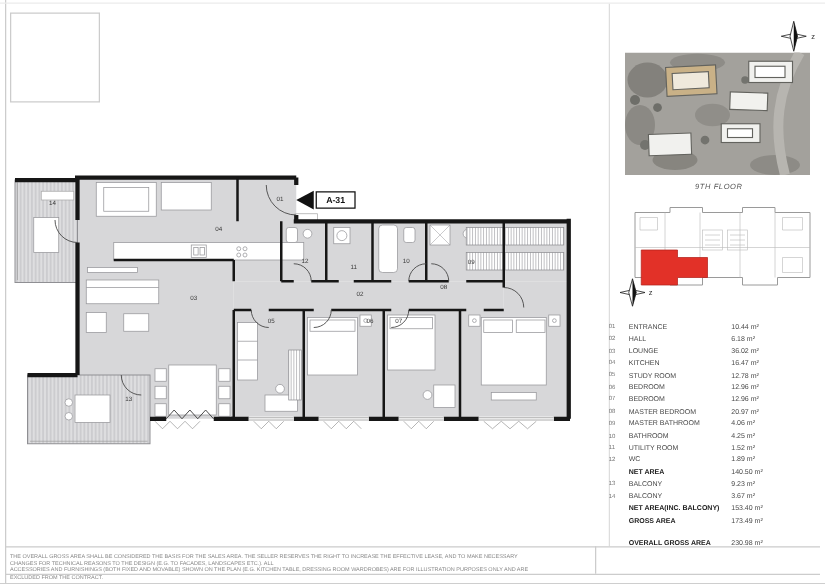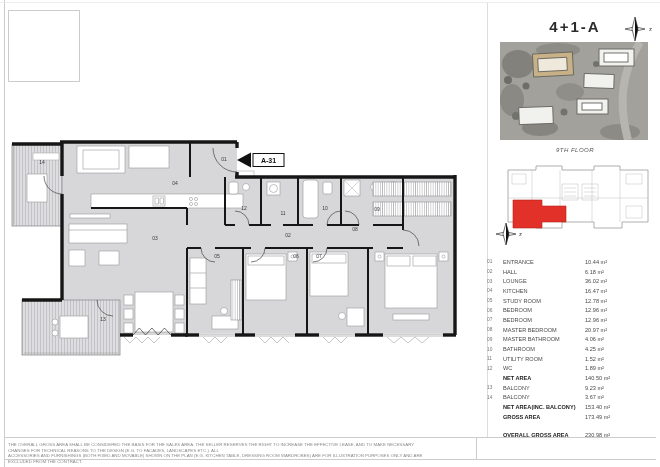--- a/index.html
+++ b/index.html
@@ -237,21 +237,20 @@
       <text x="100" y="191">13</text>
     </g>
 
     <g>
       <polygon points="234,30 248,22.5 248,37.5" fill="#111"></polygon>
       <rect x="250" y="23.5" width="31" height="13" fill="#fff" stroke="#111" stroke-width="1"></rect>
       <text x="265.5" y="32.8" font-size="7" font-weight="bold" fill="#111" text-anchor="middle">A-31</text>
     </g>
   </svg>
 
-  <div class="abs" id="unit-title">4+1-A</div>
 
   <div class="abs" style="left:620px;top:16px;">
     <svg width="36" height="30" viewBox="0 0 36 30">
       <path d="M5,13 L15,10.8 L25,13 L15,15.2 Z" fill="#fff" stroke="#111" stroke-width="0.6"></path>
       <path d="M15,1 L18,13 L15,25 L12,13 Z" fill="#fff" stroke="#111" stroke-width="0.6"></path>
       <path d="M15,1 L18,13 L15,25 Z" fill="#111"></path>
       <text x="29" y="15" font-size="6" fill="#333">z</text>
     </svg>
   </div>
 

